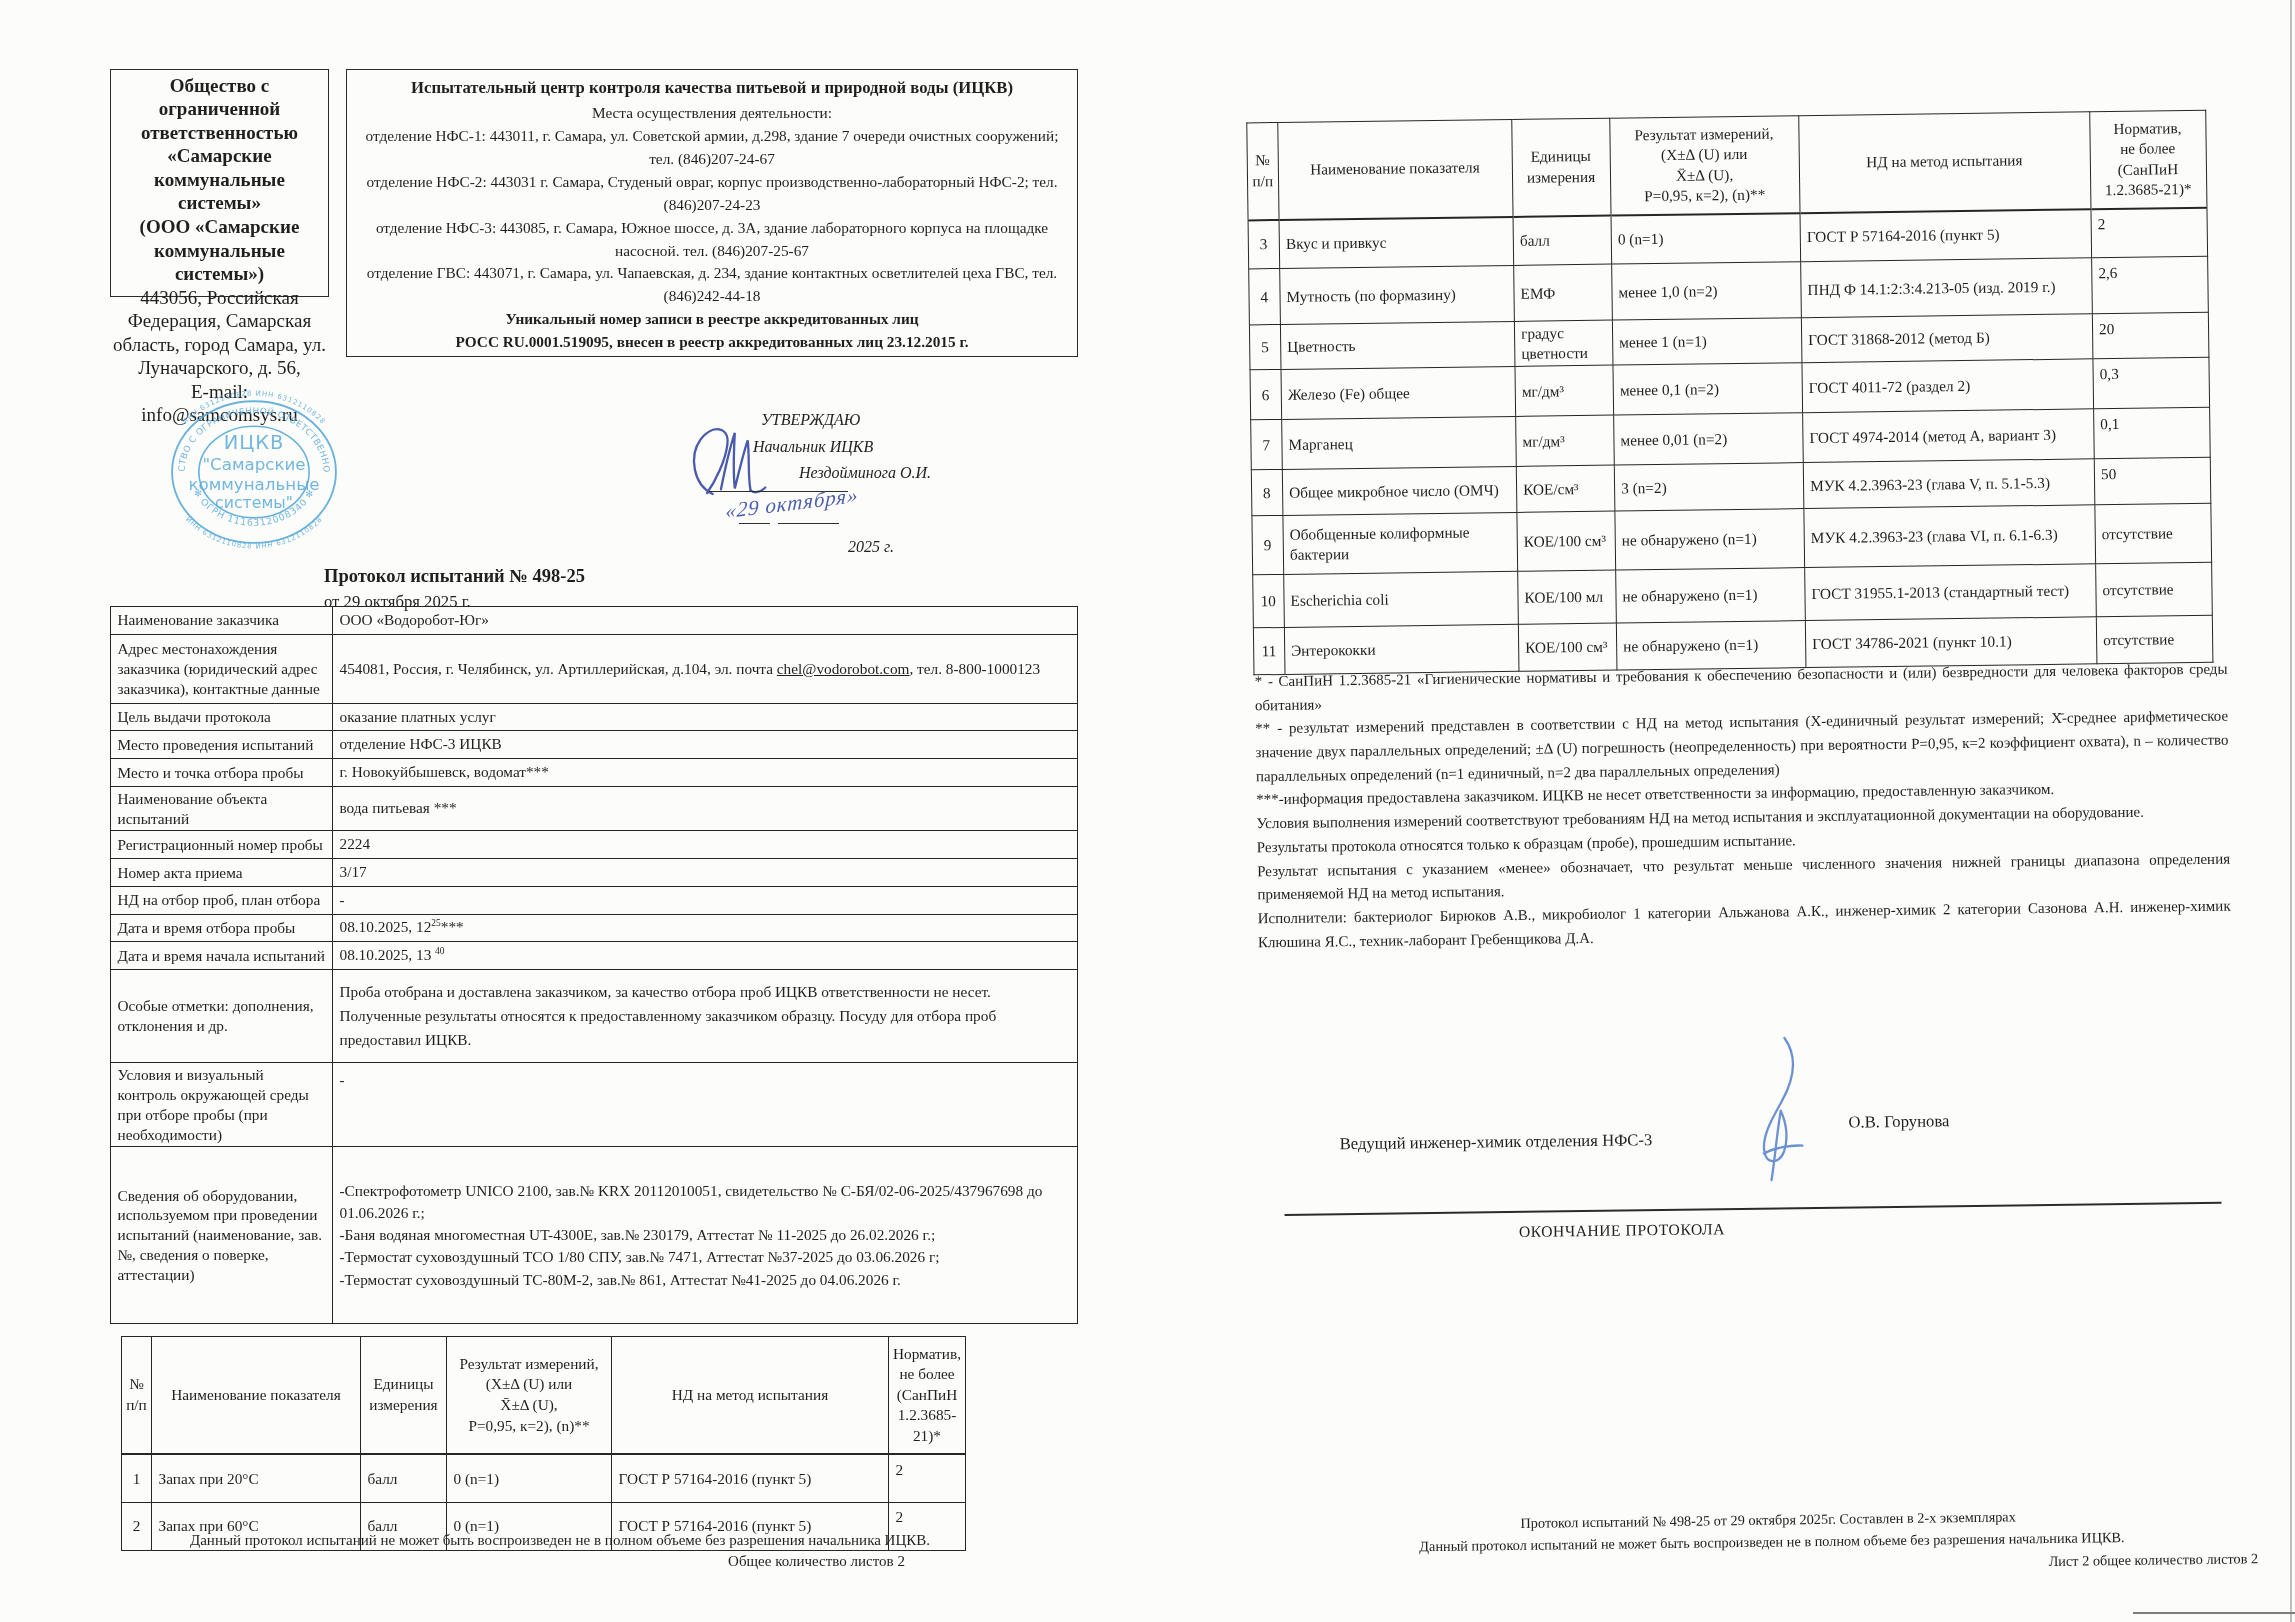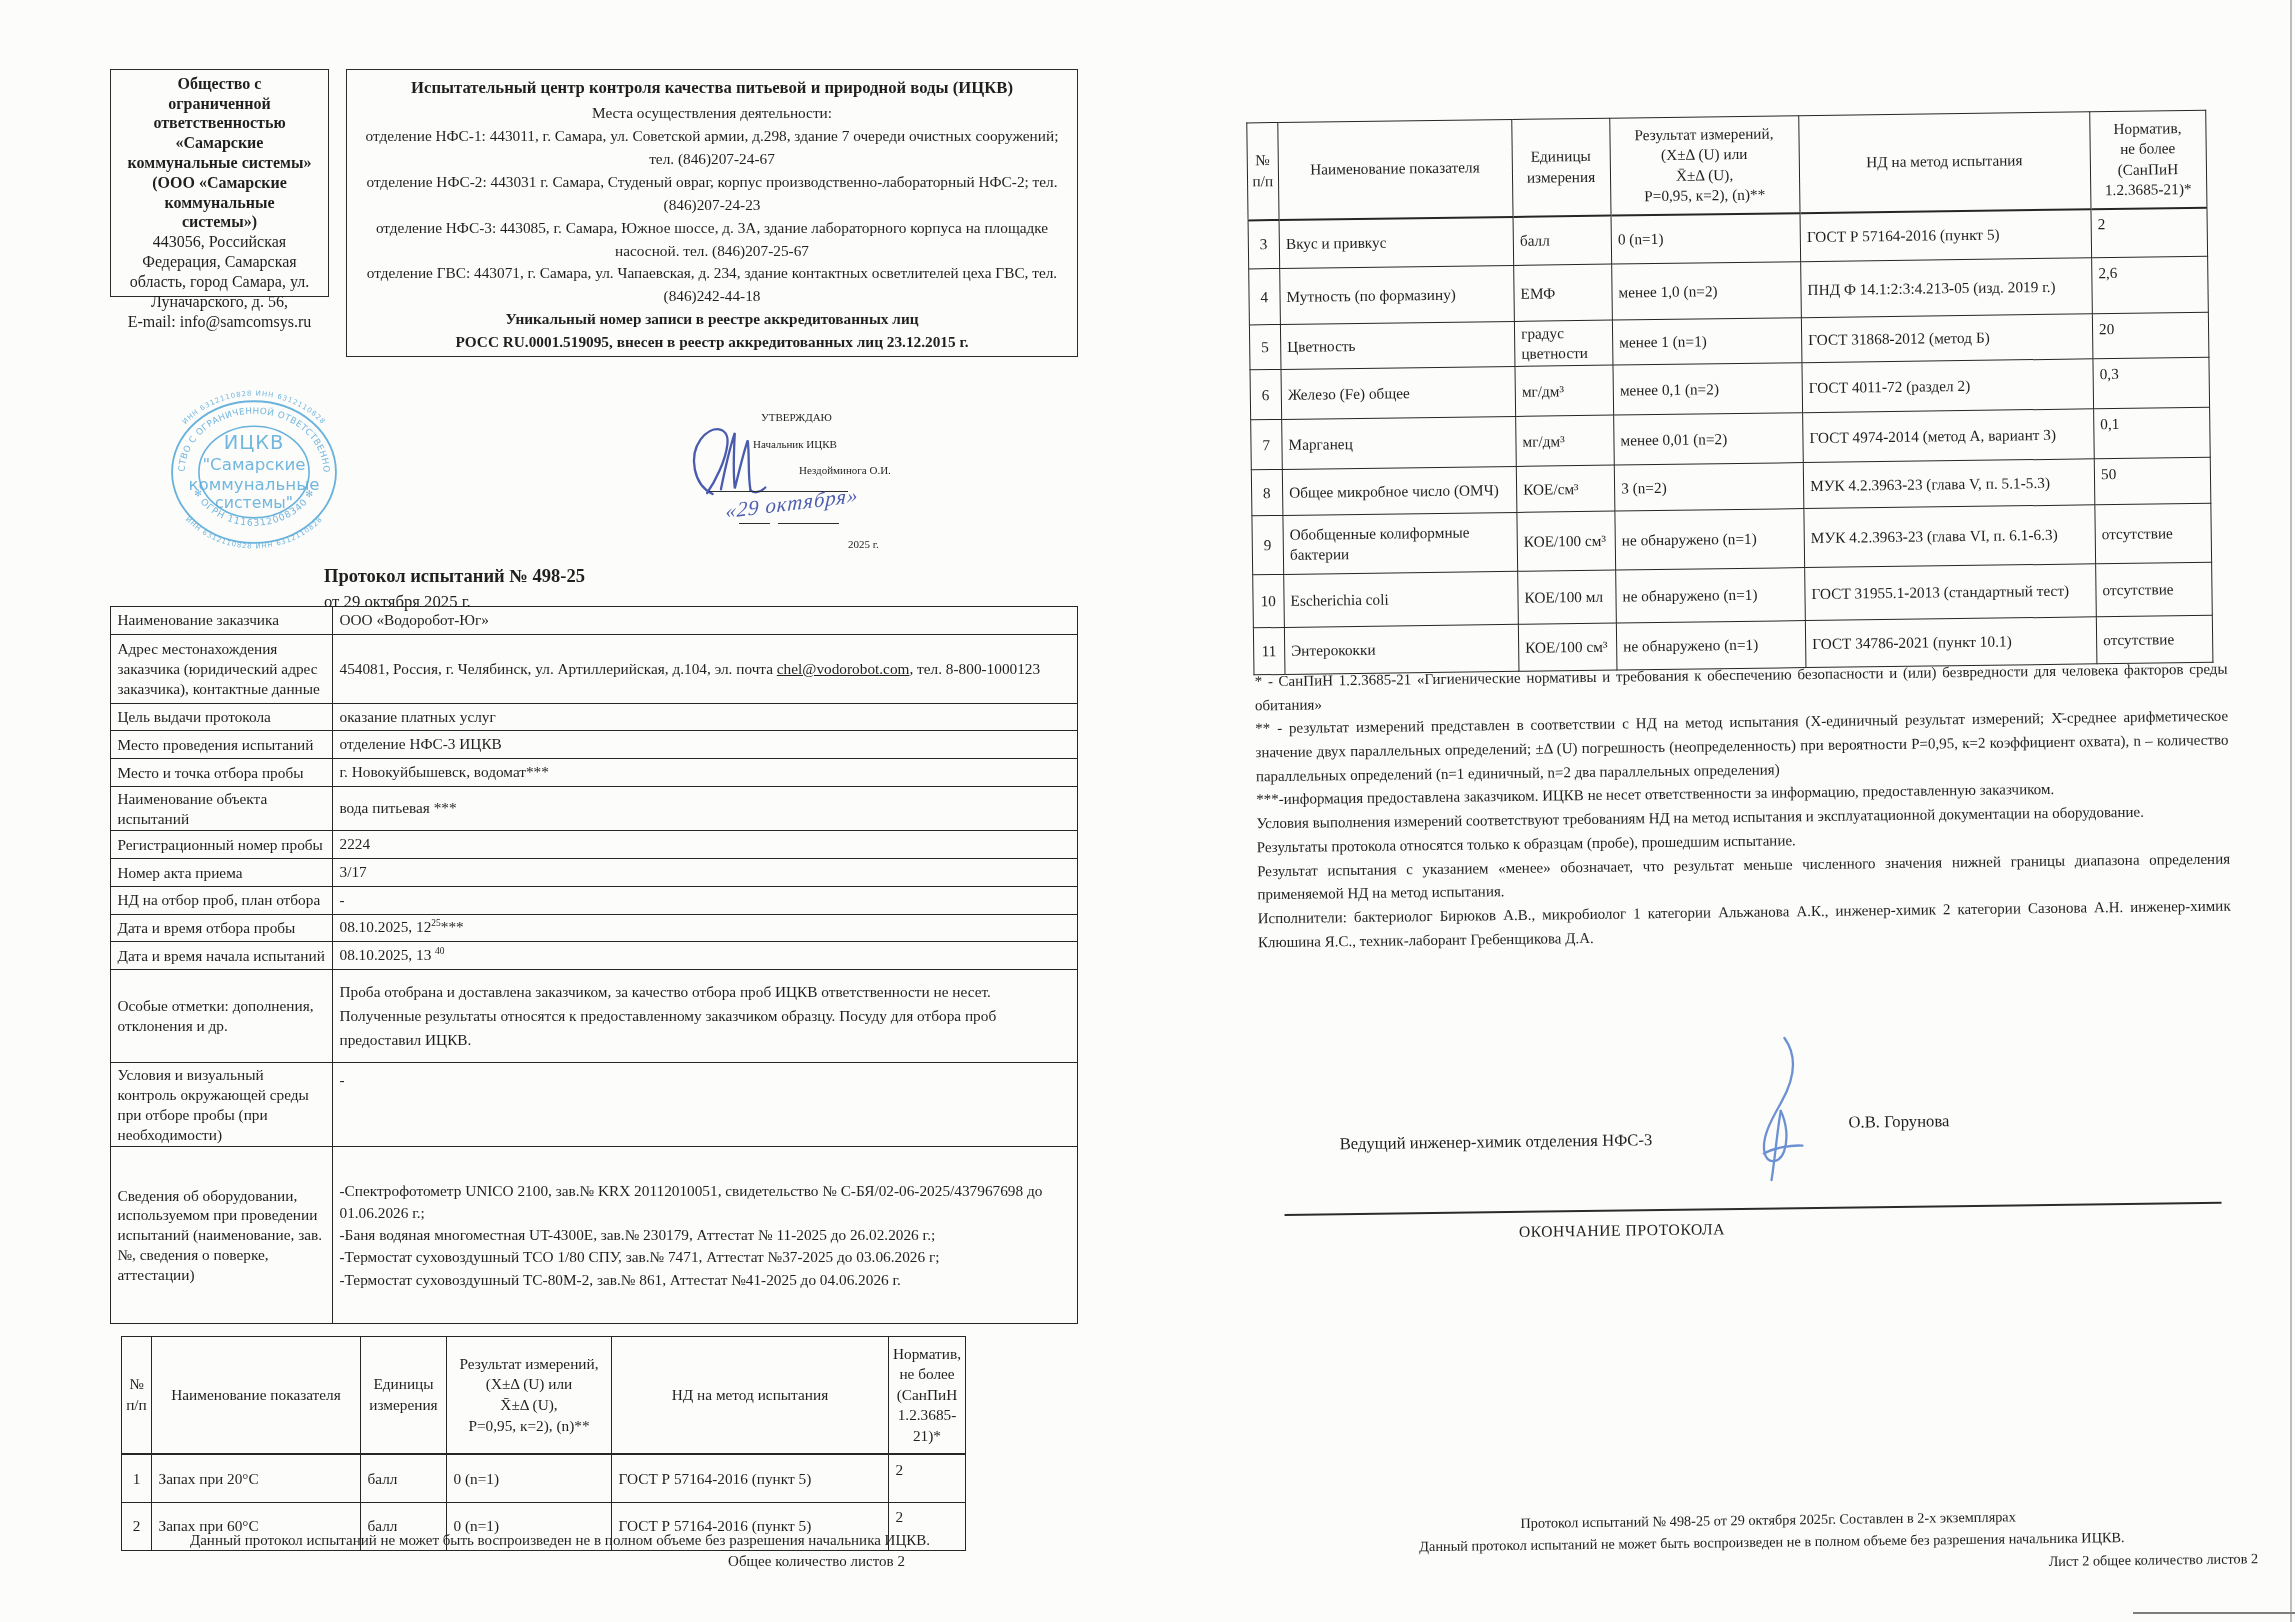--- a/index.html
+++ b/index.html
@@ -1,28 +1,28 @@
 <!DOCTYPE html>
 <html style="font-size:7.4px"><head>
 <meta charset="utf-8">
 <style>
   html,body{margin:0;padding:0;background:#e8e8e6;}
   #canvas{position:relative;width:2295px;height:1623px;background:#fcfcfa;overflow:hidden;
           font-family:"Liberation Serif","DejaVu Serif",serif;color:#1f1f1f;}
   .abs{position:absolute;}
   
   .org-box{left:110px;top:69px;width:219px;height:228px;border:1.9px solid #2b2b2b;
-           text-align:center;padding:3.7px 1.9px;box-sizing:border-box;font-size:16px;line-height:1.24;}
+           text-align:center;padding:3.7px 1.9px;box-sizing:border-box;font-size:19px;line-height:1.24;}
   .org-box .b{font-weight:bold;}
   .center-box{left:346px;top:69px;width:732px;height:288px;border:1.9px solid #2b2b2b;
               text-align:center;padding:7.4px 10.2px;box-sizing:border-box;font-size:15.3px;line-height:1.5;}
   .center-box .t{font-weight:bold;font-size:16.7px;line-height:1.3;margin-bottom:2.8px;}
   .center-box .b{font-weight:bold;}
   
-  .ap{font-size:11px;white-space:nowrap;}
+  .ap{font-size:16px;white-space:nowrap;font-style:italic;}
   .uline{background:#2e2e2e;height:1.4px;}
   .hand{font-style:italic;color:#3b4ea8;font-size:21px;white-space:nowrap;
         transform:rotate(-7deg) skewX(-10deg);letter-spacing:0.9px;opacity:.9;}
   
   .title-blk{left:324px;top:551px;width:490px;text-align:left;margin-top:15px;}
   .title-blk .l1{font-weight:bold;font-size:18.5px;}
   .title-blk .l2{font-size:16.7px;margin-top:4.6px;}
   
   table{border-collapse:collapse;table-layout:fixed;}
   td,th{border:1.4px solid #262626;font-size:15.3px;font-weight:normal;vertical-align:middle;

